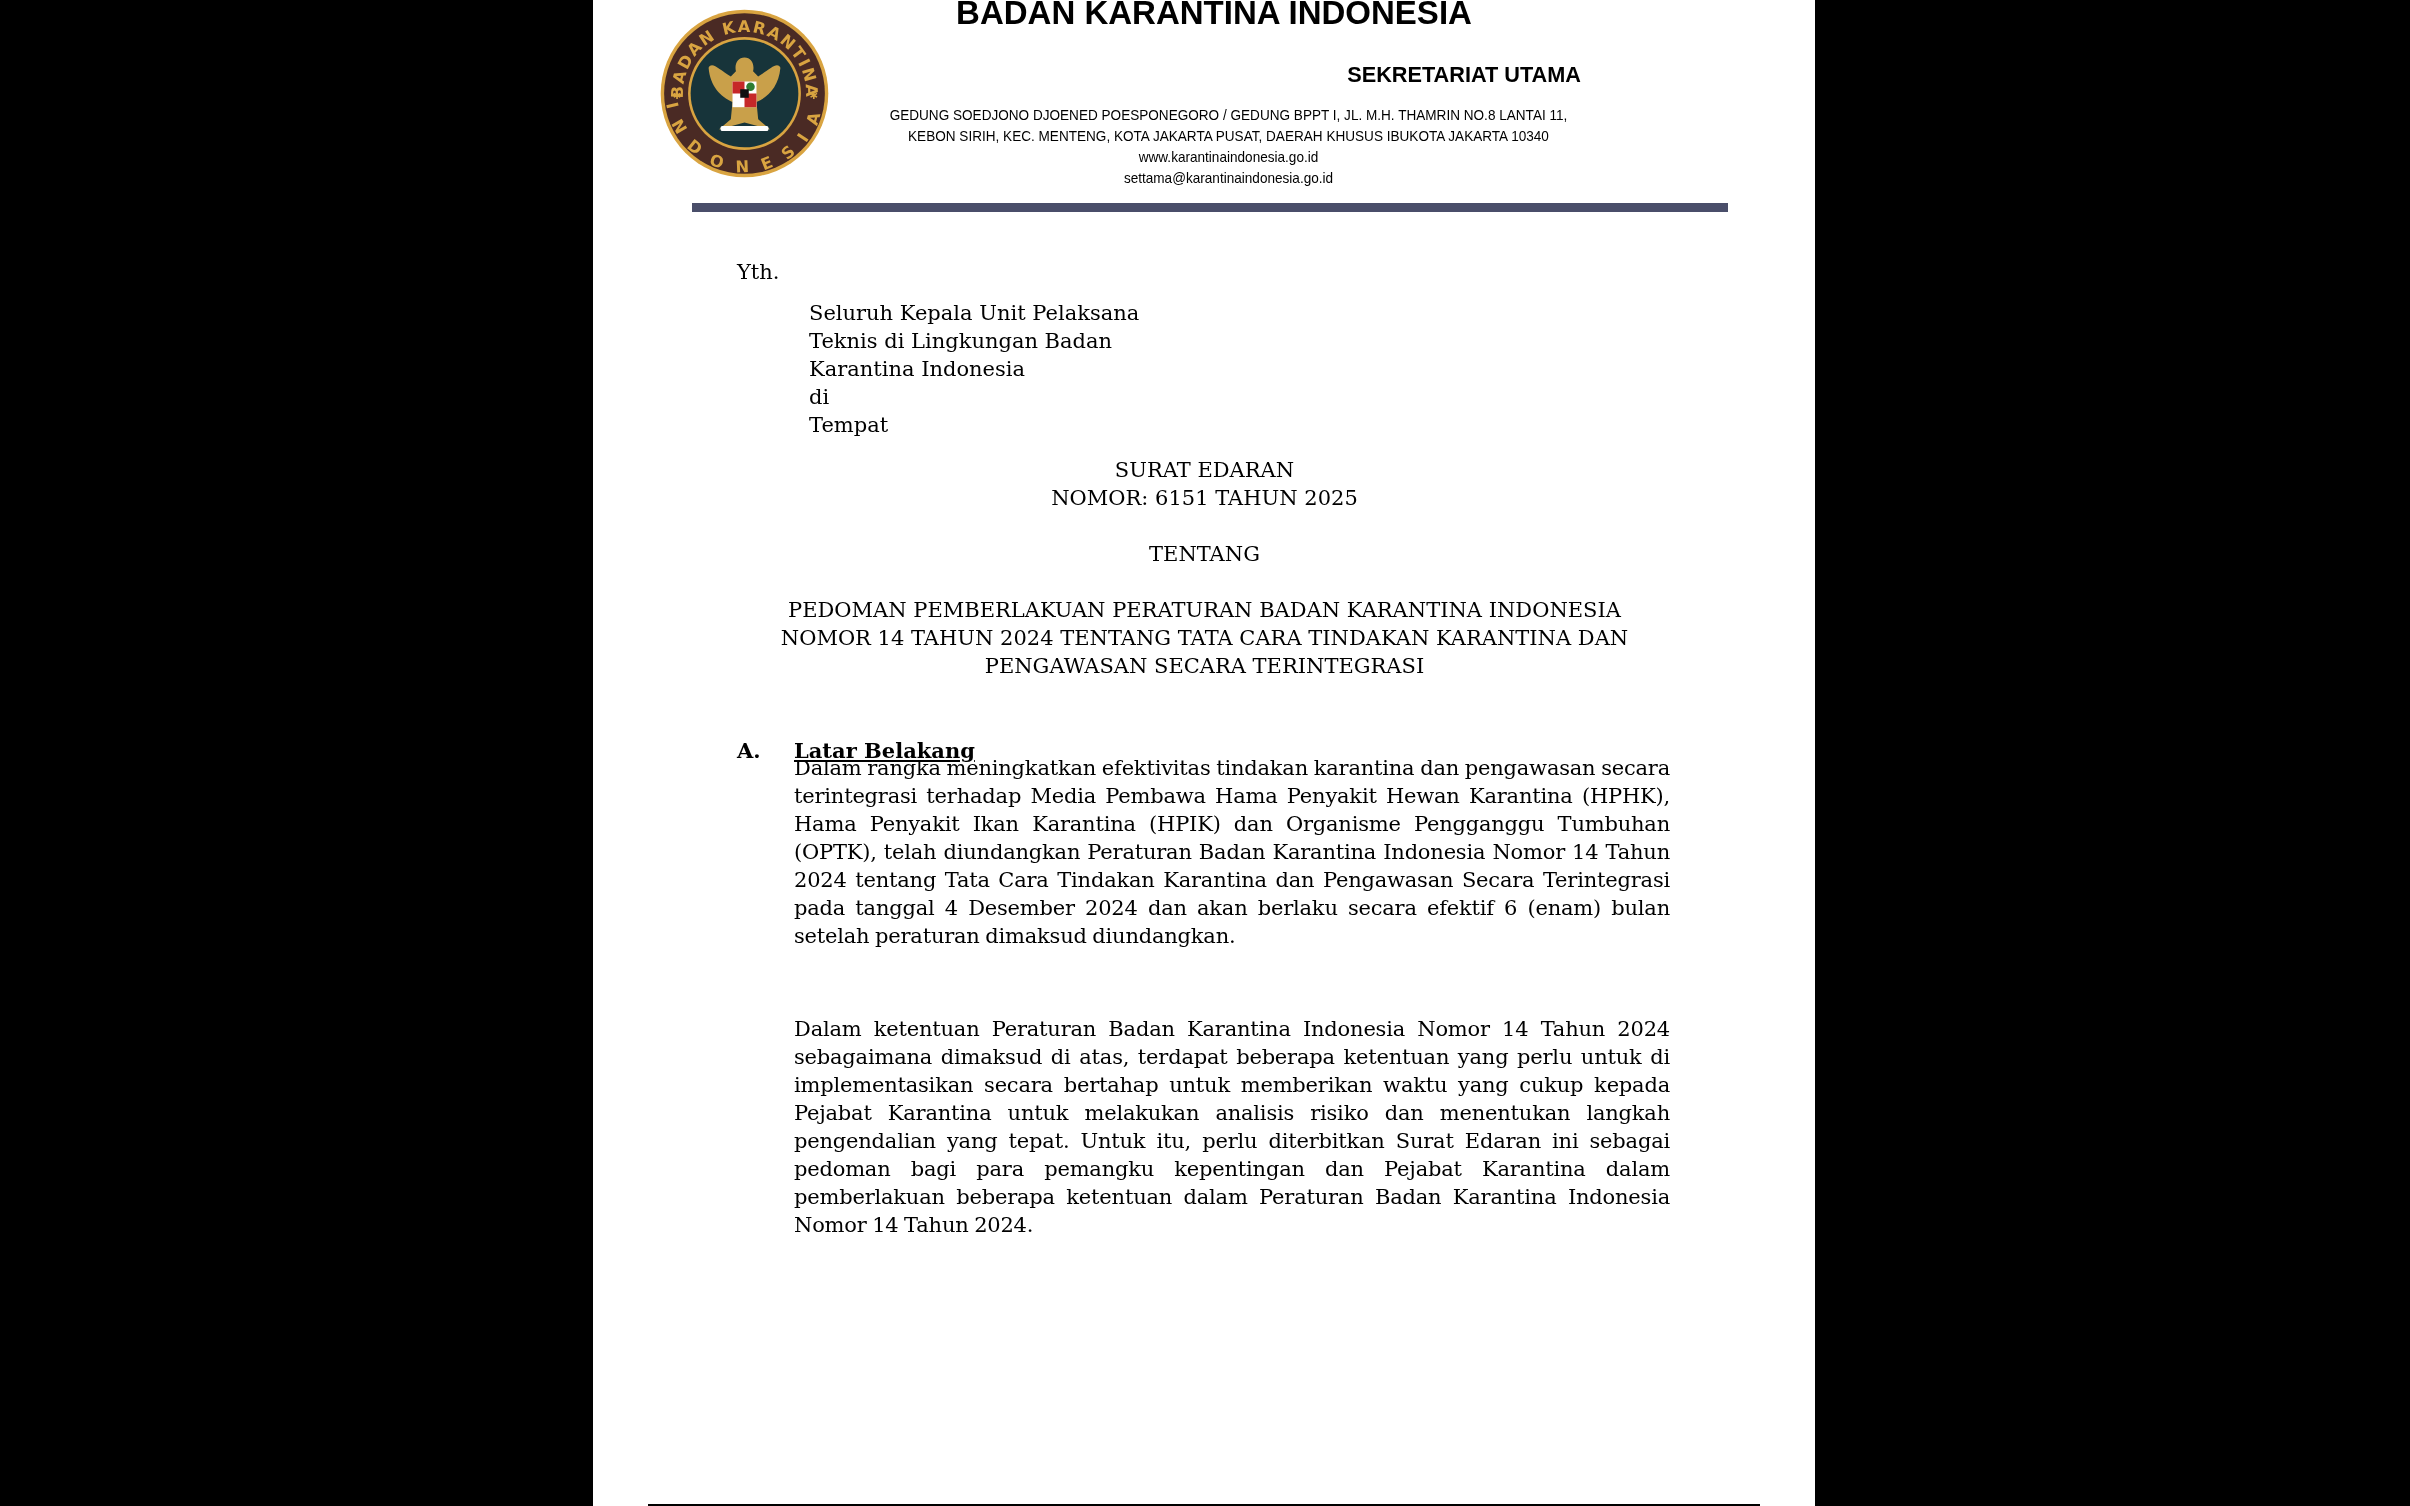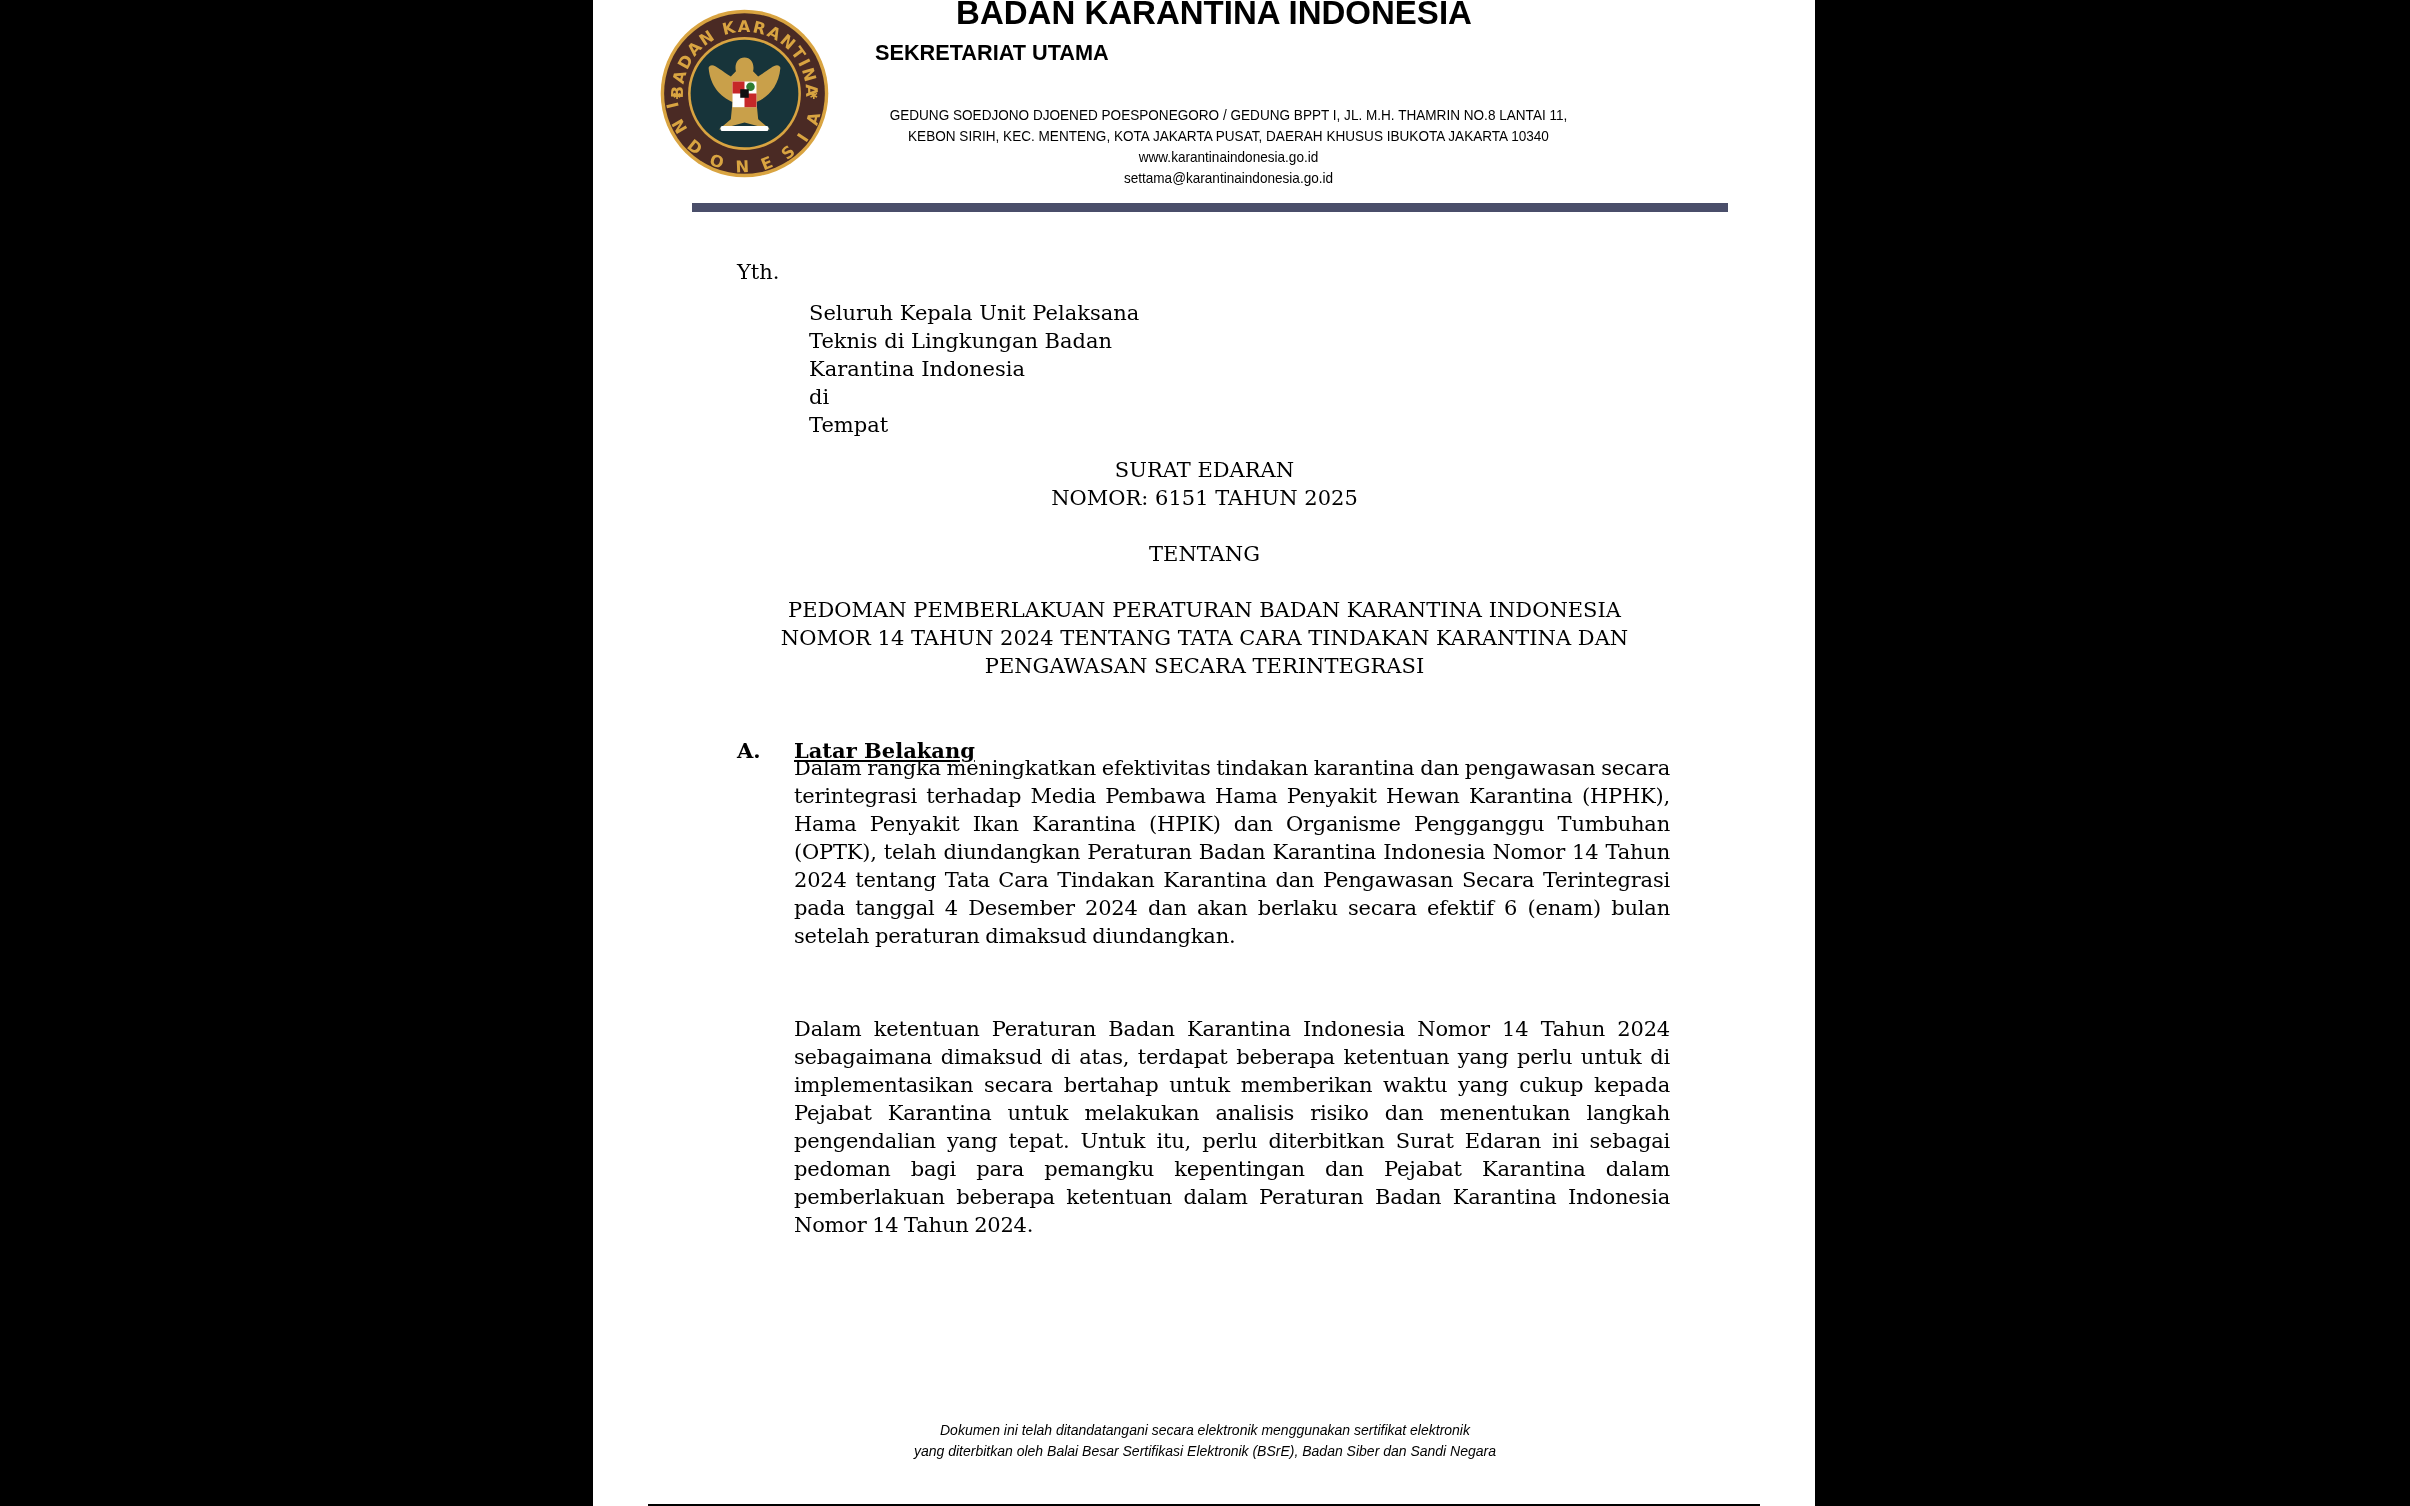--- a/index.html
+++ b/index.html
@@ -13,21 +13,21 @@
     background: #ffffff; color: #000;
   }
   
   .logo { position: absolute; left: 66px; top: 7.5px; width: 171px; height: 171px; }
   .hdr-title {
     position: absolute; left: 282px; width: 678px; top: -5.6px; text-align: center;
     font-family: "Liberation Sans", sans-serif; font-weight: bold; font-size: 33px;
     letter-spacing: 0px; white-space: nowrap;
   }
   .hdr-sub {
-    position: absolute; left: 282px; width: 706px; top: 40px; text-align: left;
+    position: absolute; left: 282px; width: 706px; top: 62px; text-align: right;
     font-family: "Liberation Sans", sans-serif; font-weight: bold; font-size: 21.7px;
     white-space: nowrap;
   }
   .hdr-addr {
     position: absolute; left: 254px; width: 763px; top: 105px; text-align: center;
     font-family: "Liberation Sans", sans-serif; font-size: 14.6px; line-height: 21px;
     white-space: nowrap; transform: scaleX(0.93); transform-origin: center top;
   }
   .hdr-addr div { white-space: nowrap; }
   .divider {
@@ -126,19 +126,15 @@
     <div class="line">PEDOMAN PEMBERLAKUAN PERATURAN BADAN KARANTINA INDONESIA</div>
     <div class="line">NOMOR 14 TAHUN 2024 TENTANG TATA CARA TINDAKAN KARANTINA DAN</div>
     <div class="line">PENGAWASAN SECARA TERINTEGRASI</div>
   </div>
 
   <div class="sec-letter">A.</div>
   <div class="sec-title">Latar Belakang</div>
   <div class="para p1">Dalam rangka meningkatkan efektivitas tindakan karantina dan pengawasan secara terintegrasi terhadap Media Pembawa Hama Penyakit Hewan Karantina (HPHK), Hama Penyakit Ikan Karantina (HPIK) dan Organisme Pengganggu Tumbuhan (OPTK), telah diundangkan Peraturan Badan Karantina Indonesia Nomor 14 Tahun 2024 tentang Tata Cara Tindakan Karantina dan Pengawasan Secara Terintegrasi pada tanggal 4 Desember 2024 dan akan berlaku secara efektif 6 (enam) bulan setelah peraturan dimaksud diundangkan.</div>
   <div class="para p2">Dalam ketentuan Peraturan Badan Karantina Indonesia Nomor 14 Tahun 2024 sebagaimana dimaksud di atas, terdapat beberapa ketentuan yang perlu untuk di implementasikan secara bertahap untuk memberikan waktu yang cukup kepada Pejabat Karantina untuk melakukan analisis risiko dan menentukan langkah pengendalian yang tepat. Untuk itu, perlu diterbitkan Surat Edaran ini sebagai pedoman bagi para pemangku kepentingan dan Pejabat Karantina dalam pemberlakuan beberapa ketentuan dalam Peraturan Badan Karantina Indonesia Nomor 14 Tahun 2024.</div>
 
-  <div class="footer-note">
-    <div>Dokumen ini telah ditandatangani secara elektronik menggunakan sertifikat elektronik</div>
-    <div>yang diterbitkan oleh Balai Besar Sertifikasi Elektronik (BSrE), Badan Siber dan Sandi Negara</div>
-  </div>
   <div class="bottom-line"></div>
 </div>
 
 
 </body></html>

